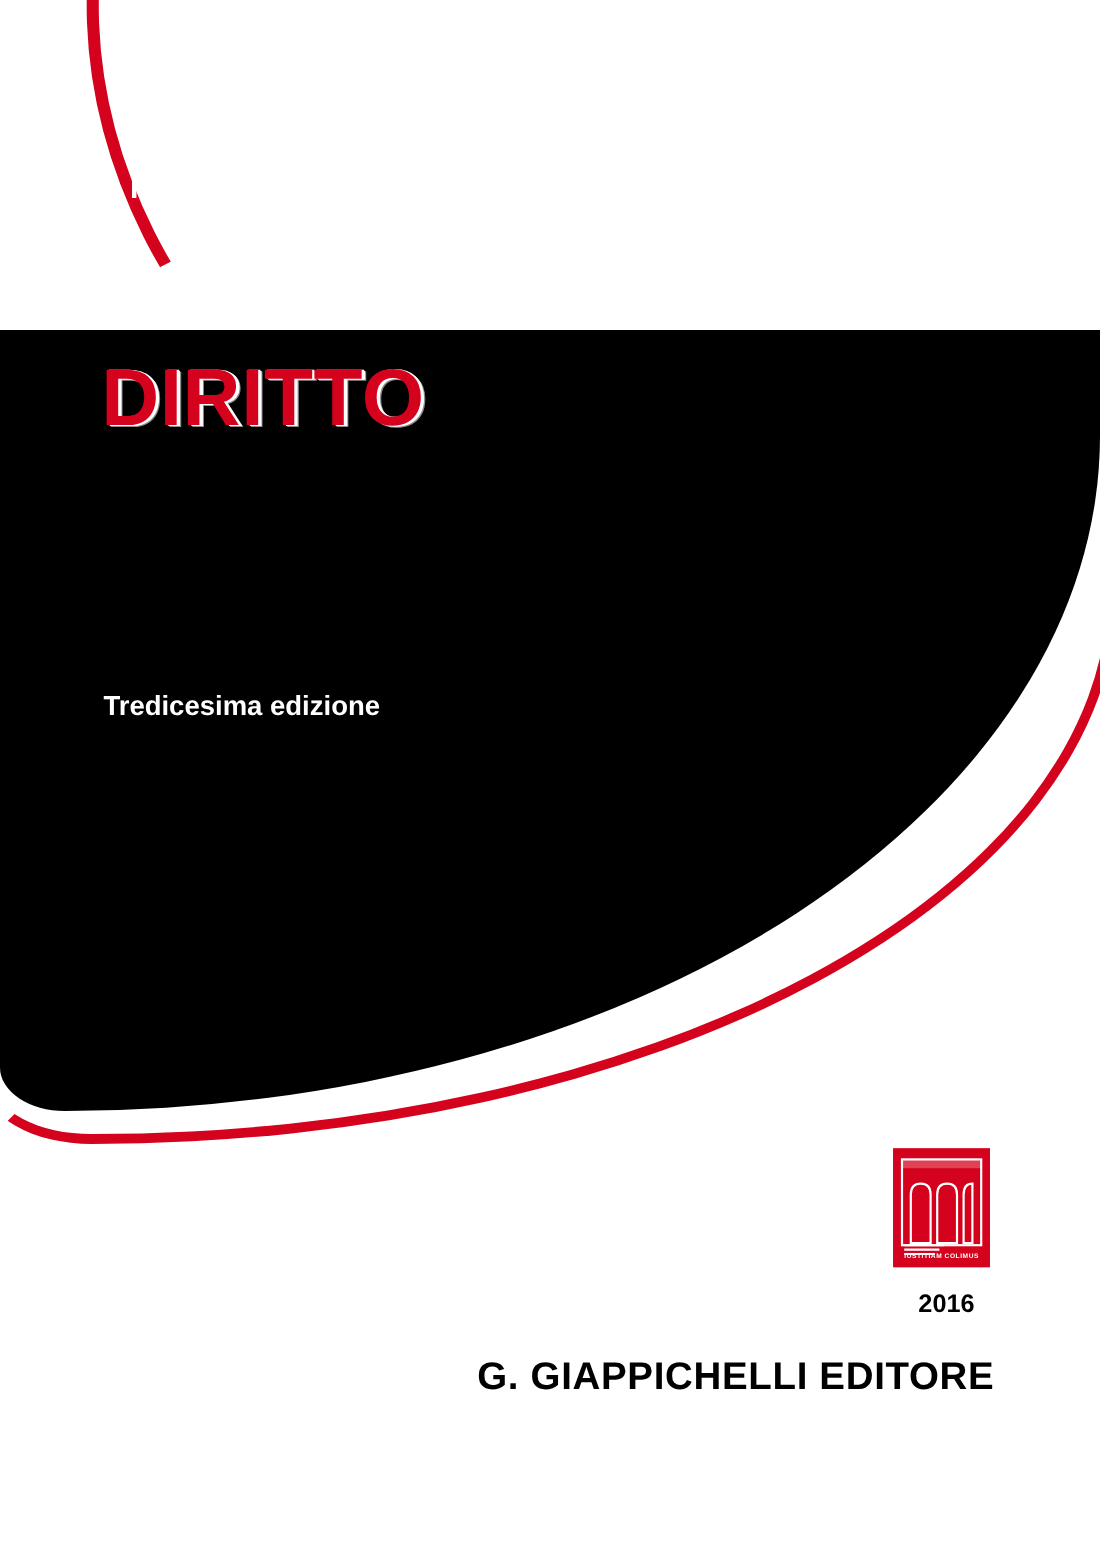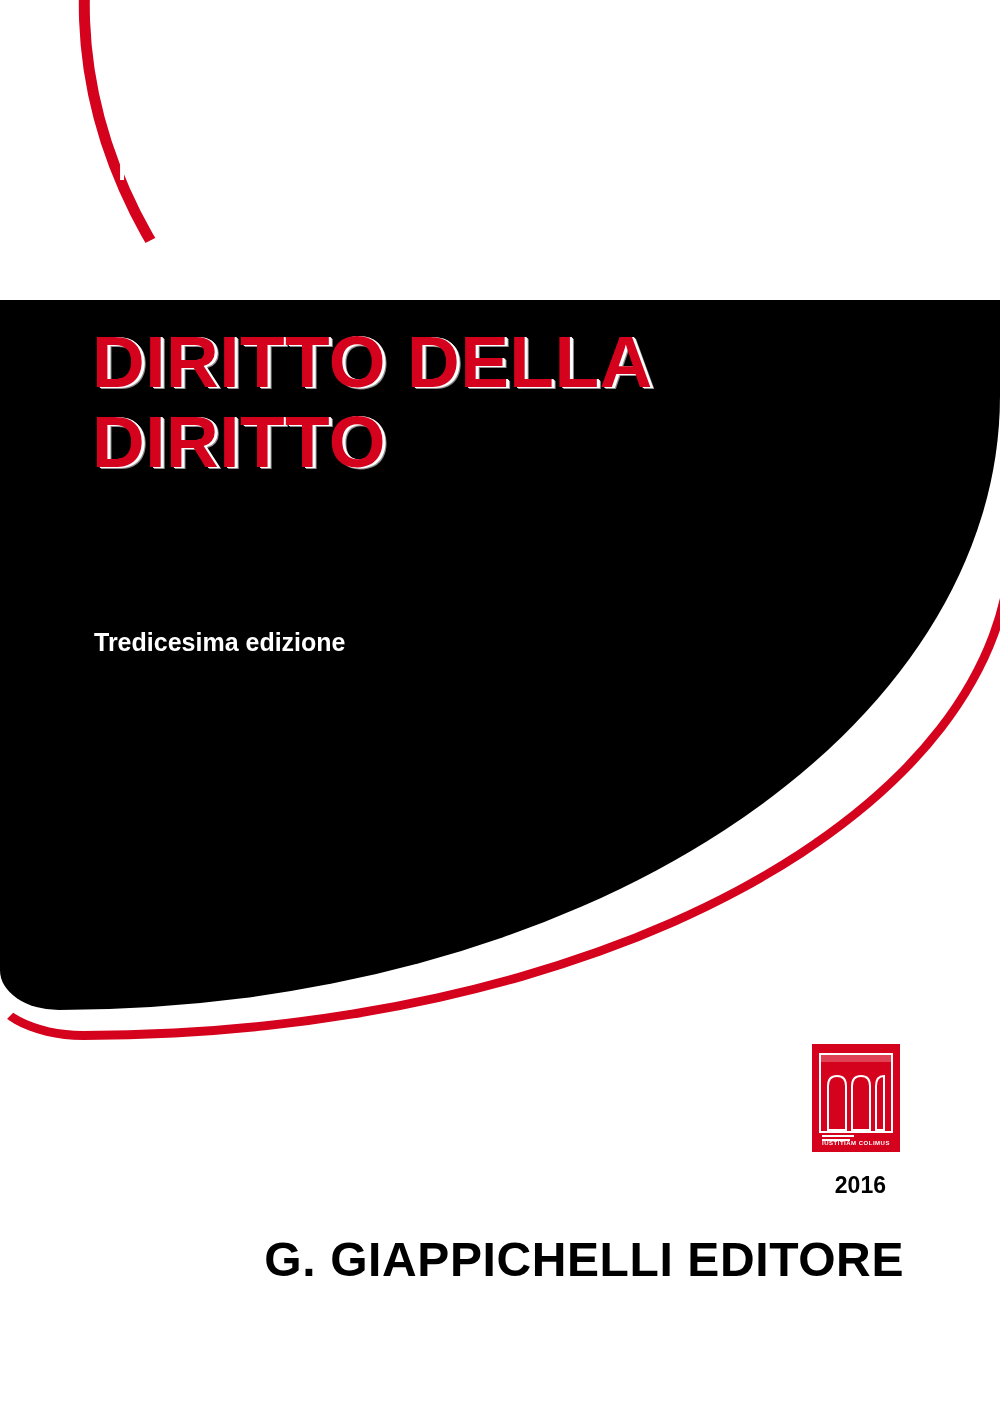--- a/index.html
+++ b/index.html
@@ -151,40 +151,39 @@
     font-size: 23px;
     font-weight: bold;
   }
   .publisher {
     position: absolute;
     left: 0;
     top: 1232px;
     width: 904px;
     text-align: right;
     color: #000000;
-    font-size: 48px;
+    font-size: 35px;
     font-weight: bold;
     letter-spacing: 0.6px;
   }
 </style>
 </head>
 <body>
 
 <div class="cover">
 
   <div class="black-shape"></div>
   <div class="red-arc-bottom"></div>
   <div class="red-arc-bottom-mask"></div>
   <div class="red-arc-top"></div>
   <div class="white-notch"></div>
 
   <div class="author">MAURIZIO CINELLI</div>
 
   <div class="title-block">
-    <div class="title-line">DIRITTO DELLA</div>
     <div class="title-line">DIRITTO</div>
   </div>
 
   <div class="subtitle">
     <div>Tredicesima edizione</div>
   </div>
 
   <div class="logo">
     <svg class="logo-inner" viewBox="0 0 84 104" preserveAspectRatio="none">
       <rect x="0" y="0" width="84" height="104" fill="#d4021d"></rect>

